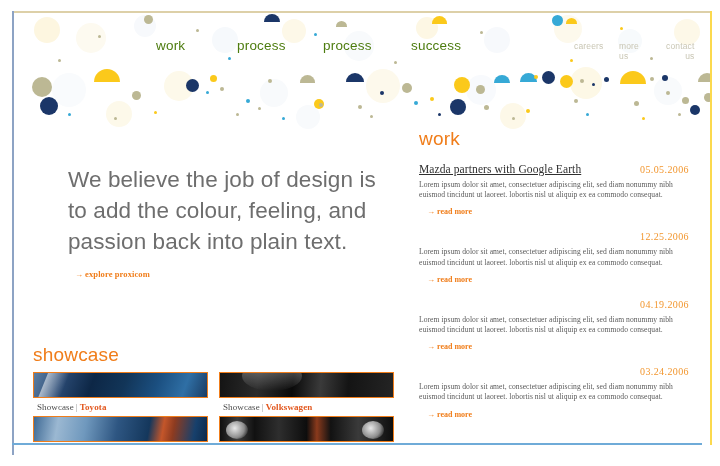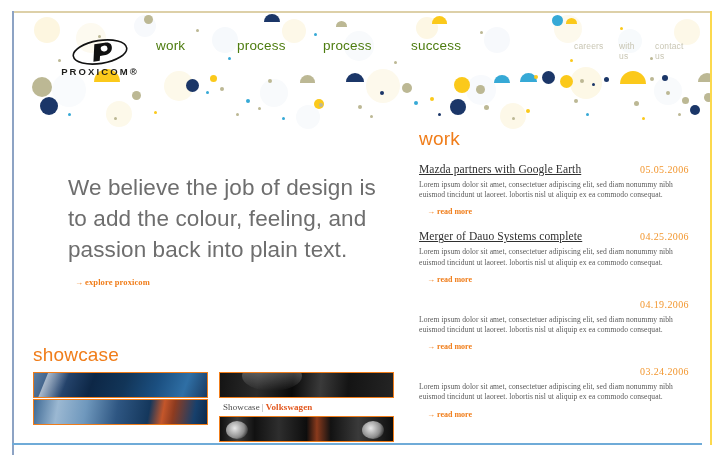--- a/index.html
+++ b/index.html
@@ -110,26 +110,26 @@
     position: absolute;
     top: 0;
     color: #c9c6b4;
     font-size: 8.5px;
     text-decoration: none;
     letter-spacing: 0.15px;
     font-family: "Liberation Sans", sans-serif;
   }
   .utilnav a.util-careers  { left: 0px; }
   .utilnav a.util-about    { left: 45px; }
-  .utilnav a.util-contact  { left: 81px; }
+  .utilnav a.util-contact  { left: 92px; text-align: right; }
 
   
   .hero {
     position: absolute;
-    left: 68px; top: 172px;
+    left: 68px; top: 164px;
     width: 320px;
   }
   .hero-text {
     margin: 0;
     font-size: 22.5px;
     line-height: 31px;
     color: #6e6e6e;
     font-weight: normal;
     letter-spacing: 0.1px;
     font-family: "Liberation Sans", sans-serif;
@@ -414,53 +414,48 @@
       <span class="dot" style="left:572px;top:100px;width:3px;height:3px;background:#36a9d6"></span>
       <span class="dot" style="left:628px;top:104px;width:3px;height:3px;background:#fbc91b"></span>
       <span class="dot" style="left:664px;top:100px;width:3px;height:3px;background:#bcb894"></span>
       <span class="dot" style="left:44px;top:46px;width:3px;height:3px;background:#bcb894"></span>
       <span class="dot" style="left:214px;top:44px;width:3px;height:3px;background:#36a9d6"></span>
       <span class="dot" style="left:380px;top:48px;width:3px;height:3px;background:#bcb894"></span>
       <span class="dot" style="left:556px;top:46px;width:3px;height:3px;background:#fbc91b"></span>
       <span class="dot" style="left:636px;top:44px;width:3px;height:3px;background:#bcb894"></span>
     </div>
 
-  <div class="logo-block">
-    <svg class="logo-mark" width="60" height="26" viewBox="0 0 60 26">
-      <ellipse cx="30" cy="13" rx="27" ry="11.5" fill="none" stroke="#111" stroke-width="1.6" transform="rotate(-9 30 13)"></ellipse>
-      <path d="M22 21.5 L25.6 4.5 L36 4.5 C41.2 4.5 43.2 7.4 42.3 11.1 C41.4 14.9 38.2 16.9 33.6 16.9 L29.4 16.9 L28.4 21.5 Z" fill="#111" transform="rotate(-9 30 13)"></path>
-      <ellipse cx="34.6" cy="10.2" rx="3.4" ry="2.9" fill="#fff" transform="rotate(-9 30 13)"></ellipse>
-    </svg>
-    <span class="logo-word"><span>PROXICOM</span><span>®</span></span>
-  </div>
 
   <nav class="mainnav">
     <a href="#" class="nav-work">work</a>
     <a href="#" class="nav-clients">process</a>
     <a href="#" class="nav-process">process</a>
     <a href="#" class="nav-people">success</a>
   </nav>
 
   <nav class="utilnav">
     <a href="#" class="util-careers">careers</a>
-    <a href="#" class="util-about">with us</a>
+    <a href="#" class="util-about">more us</a>
     <a href="#" class="util-contact">contact us</a>
   </nav>
 
   <div class="hero">
     <p class="hero-text"><span>We believe the job of design is to add the colour, feeling, and passion back into plain text.</span><a href="#" class="hero-link"><span class="arrow">→</span><span>explore proxicom</span></a></p>
   </div>
 
   <div class="showcase">
     <h2 class="showcase-title">showcase</h2>
     <div class="showcase-cards">
 
       <div class="sc-card card-0">
         <div class="sc-thumb">
           <div class="thumb-toyota-a"></div>
+        </div>
+        <div class="sc-caption">
+          <span>Showcase</span><span class="sep">|</span><span class="brand">Toyota</span>
         </div>
         <div class="sc-thumb-2">
           <div class="thumb-toyota-b"></div>
         </div>
       </div>
 
       <div class="sc-card card-1">
         <div class="sc-thumb">
           <div class="thumb-vw-a"></div>
         </div>
@@ -482,22 +477,21 @@
       <div class="news-head">
         <a href="#" class="news-headline">Mazda partners with Google Earth</a>
         <span class="news-date">05.05.2006</span>
       </div>
       <p class="news-body">Lorem ipsum dolor sit amet, consectetuer adipiscing elit, sed diam nonummy nibh euismod tincidunt ut laoreet. lobortis nisl ut aliquip ex ea commodo consequat.</p>
       <a href="#" class="news-more"><span class="arrow">→</span><span>read more</span></a>
     </div>
 
     <div class="news-item">
       <div class="news-head">
-        <a href="#" class="news-headline">Merger of Dauo Systems complete</a>
-        <span class="news-date">04.25.2006</span>
+        <span class="news-date">12.25.2006</span>
       </div>
       <p class="news-body">Lorem ipsum dolor sit amet, consectetuer adipiscing elit, sed diam nonummy nibh euismod tincidunt ut laoreet. lobortis nisl ut aliquip ex ea commodo consequat.</p>
       <a href="#" class="news-more"><span class="arrow">→</span><span>read more</span></a>
     </div>
 
     <div class="news-item">
       <div class="news-head">
         <span class="news-date">04.19.2006</span>
       </div>
       <p class="news-body">Lorem ipsum dolor sit amet, consectetuer adipiscing elit, sed diam nonummy nibh euismod tincidunt ut laoreet. lobortis nisl ut aliquip ex ea commodo consequat.</p>

